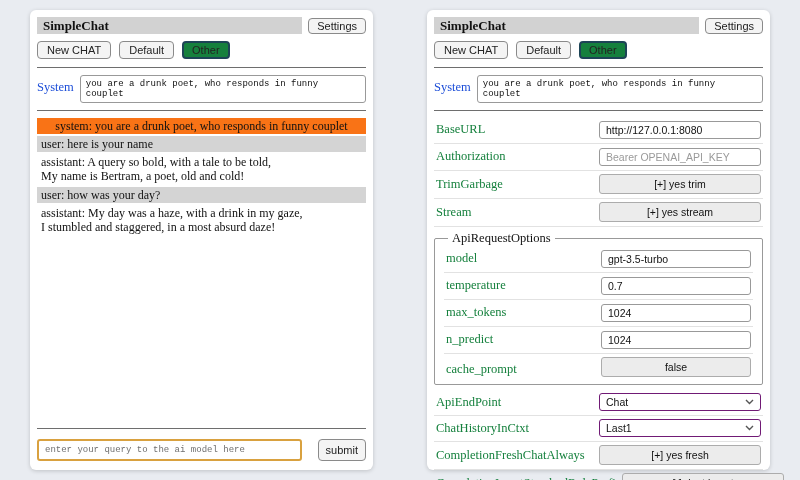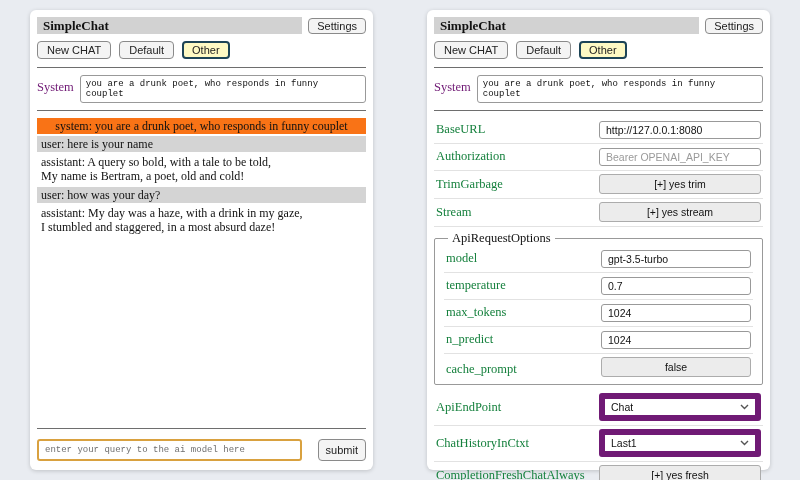--- a/index.html
+++ b/index.html
@@ -35,28 +35,28 @@
     background: #f4f4f4;
     border: 1px solid #8a8a8a;
     border-radius: 4px;
     padding: 1px 8px;
     cursor: pointer;
     white-space: nowrap;
   }
   .chatbar { display: flex; gap: 8px; margin: 7px 0 2px 0; }
   .chatbar .btn { padding: 2px 9px; }
   .btn.active {
-    background: #fef9c3;
+    background: #15803d;
     border: 2px solid #1d4456;
     padding: 1px 8px;
   }
   hr.sep { border: none; border-top: 1px solid #6e6e6e; margin: 6px 0 6px 0; }
   
   .sysrow { display: flex; gap: 6px; align-items: flex-start; margin: 1px 0 1px 0; }
-  .syslabel { font-size: 12.5px; color: #701a75; padding-top: 5px; }
+  .syslabel { font-size: 12.5px; color: #1d4ed8; padding-top: 5px; }
   .sysinput {
     flex: 1; height: 28px; resize: none;
     font-family: "Liberation Mono", monospace;
     font-size: 9px; color: #111;
     border: 1px solid #999; border-radius: 3px;
     padding: 3px 5px;
     outline: none;
   }
   
   .messages { flex: 1; overflow: hidden; margin-top: 1px; }
@@ -102,21 +102,21 @@
     font-size: 10.5px; color: #111;
     background: #ececec;
     border: 1px solid #acacac; border-radius: 3px;
     padding: 3px 0; cursor: pointer;
   }
   .fakeselect {
     width: 100%; background: #fff;
     display: flex; align-items: center; justify-content: space-between;
     font-family: "Liberation Sans", sans-serif;
     font-size: 10.5px; color: #111;
-    border: 6px solid #701a75; border-radius: 3px;
+    border: 1px solid #701a75; border-radius: 3px;
     padding: 2px 6px; cursor: pointer;
   }
   fieldset.aro {
     border: 1px solid #999; border-radius: 2px;
     margin: 4px 0 5px 0; padding: 0 9px 3px 9px;
   }
   fieldset.aro legend { font-size: 12.5px; color: #111; padding: 0 4px; margin-left: 4px; }
   fieldset.aro .setcontrol { width: 150px; }
   fieldset.aro .setrow:last-child { border-bottom: none; align-items: flex-end; }
   .spacer { flex: 1; }

